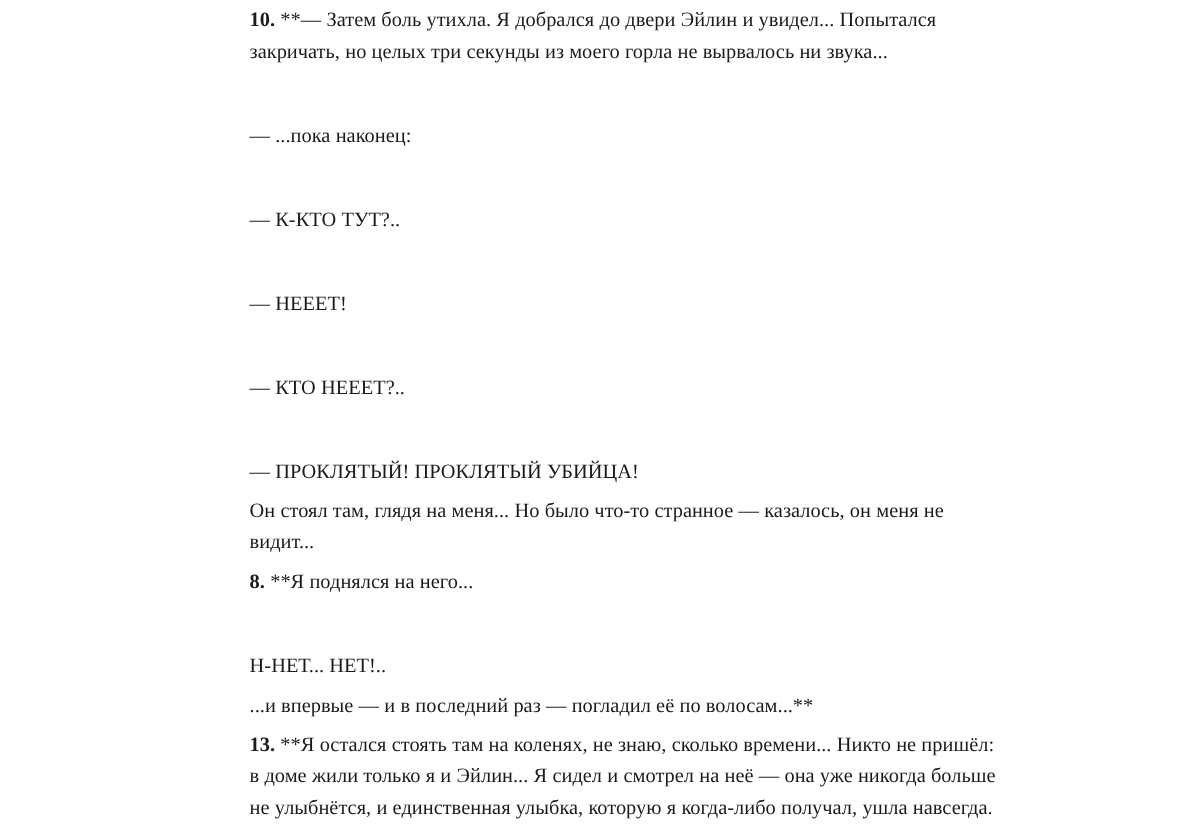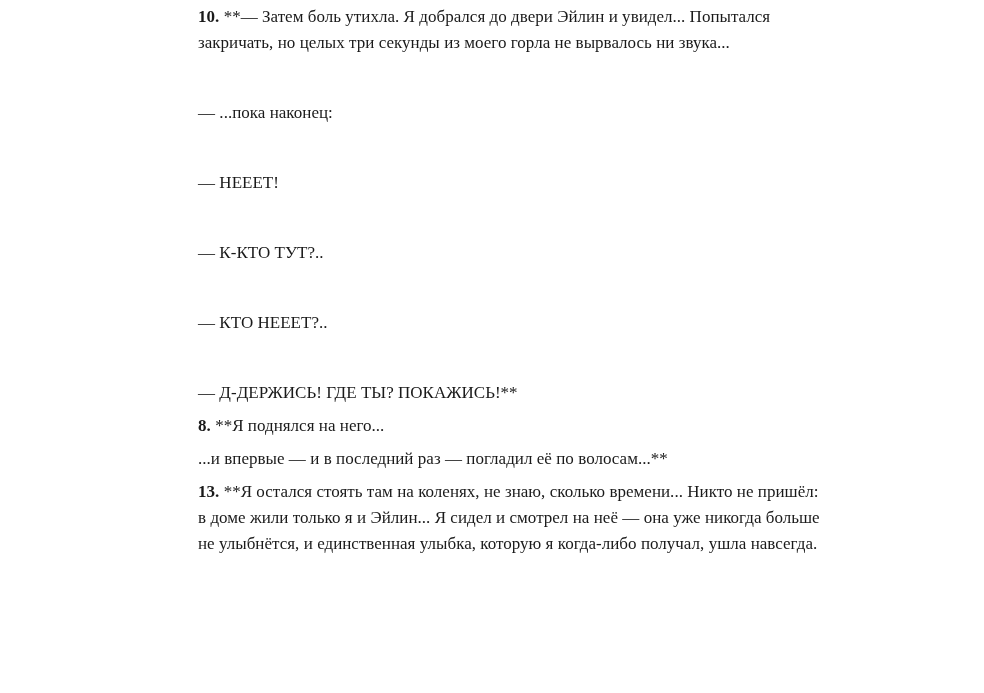--- a/index.html
+++ b/index.html
@@ -21,21 +21,21 @@
   .page {
     width: 984px;
     height: 693px;
     background: #ffffff;
     position: relative;
     box-sizing: border-box;
   }
 
   .doc-body {
     position: absolute;
-    left: 198px;
+    left: 208px;
     top: 0px;
     width: 632px;
   }
 
   
   .para {
     margin: 0 0 7px 0;
     padding: 0;
     font-size: 17px;
     line-height: 26px;
@@ -61,32 +61,34 @@
 </head>
 <body style="background: rgb(255, 255, 255); color: rgb(26, 26, 26);">
 
 <div class="page">
   <div class="doc-body">
 
     <p class="para"><span class="num">10.</span><span> **— Затем боль утихла. Я добрался до двери Эйлин и увидел... Попытался закричать, но целых три секунды из моего горла не вырвалось ни звука...</span></p>
 
     <p class="para dialogue">— ...пока наконец:</p>
 
+    <p class="para dialogue">— К-КТО ТУТ?..</p>
+
     <p class="para dialogue">— НЕЕЕТ!</p>
-
-    <p class="para dialogue">— К-КТО ТУТ?..</p>
 
     <p class="para dialogue">— КТО НЕЕЕТ?..</p>
 
+    <p class="para dialogue">— ПРОКЛЯТЫЙ! ПРОКЛЯТЫЙ УБИЙЦА!</p>
 
+    <p class="para">Он стоял там, глядя на меня... Но было что-то странное — казалось, он меня не видит...</p>
 
-    <p class="para dialogue">— Д-ДЕРЖИСЬ! ГДЕ ТЫ? ПОКАЖИСЬ!**</p>
 
     <p class="para"><span class="num">8.</span><span> **Я поднялся на него...</span></p>
 
+    <p class="para dialogue">Н-НЕТ... НЕТ!..</p>
 
 
 
     <p class="para">...и впервые — и в последний раз — погладил её по волосам...**</p>
 
     <p class="para"><span class="num">13.</span><span> **Я остался стоять там на коленях, не знаю, сколько времени... Никто не пришёл: в доме жили только я и Эйлин... Я сидел и смотрел на неё — она уже никогда больше не улыбнётся, и единственная улыбка, которую я когда-либо получал, ушла навсегда.</span></p>
 
 
   </div>
 </div>

